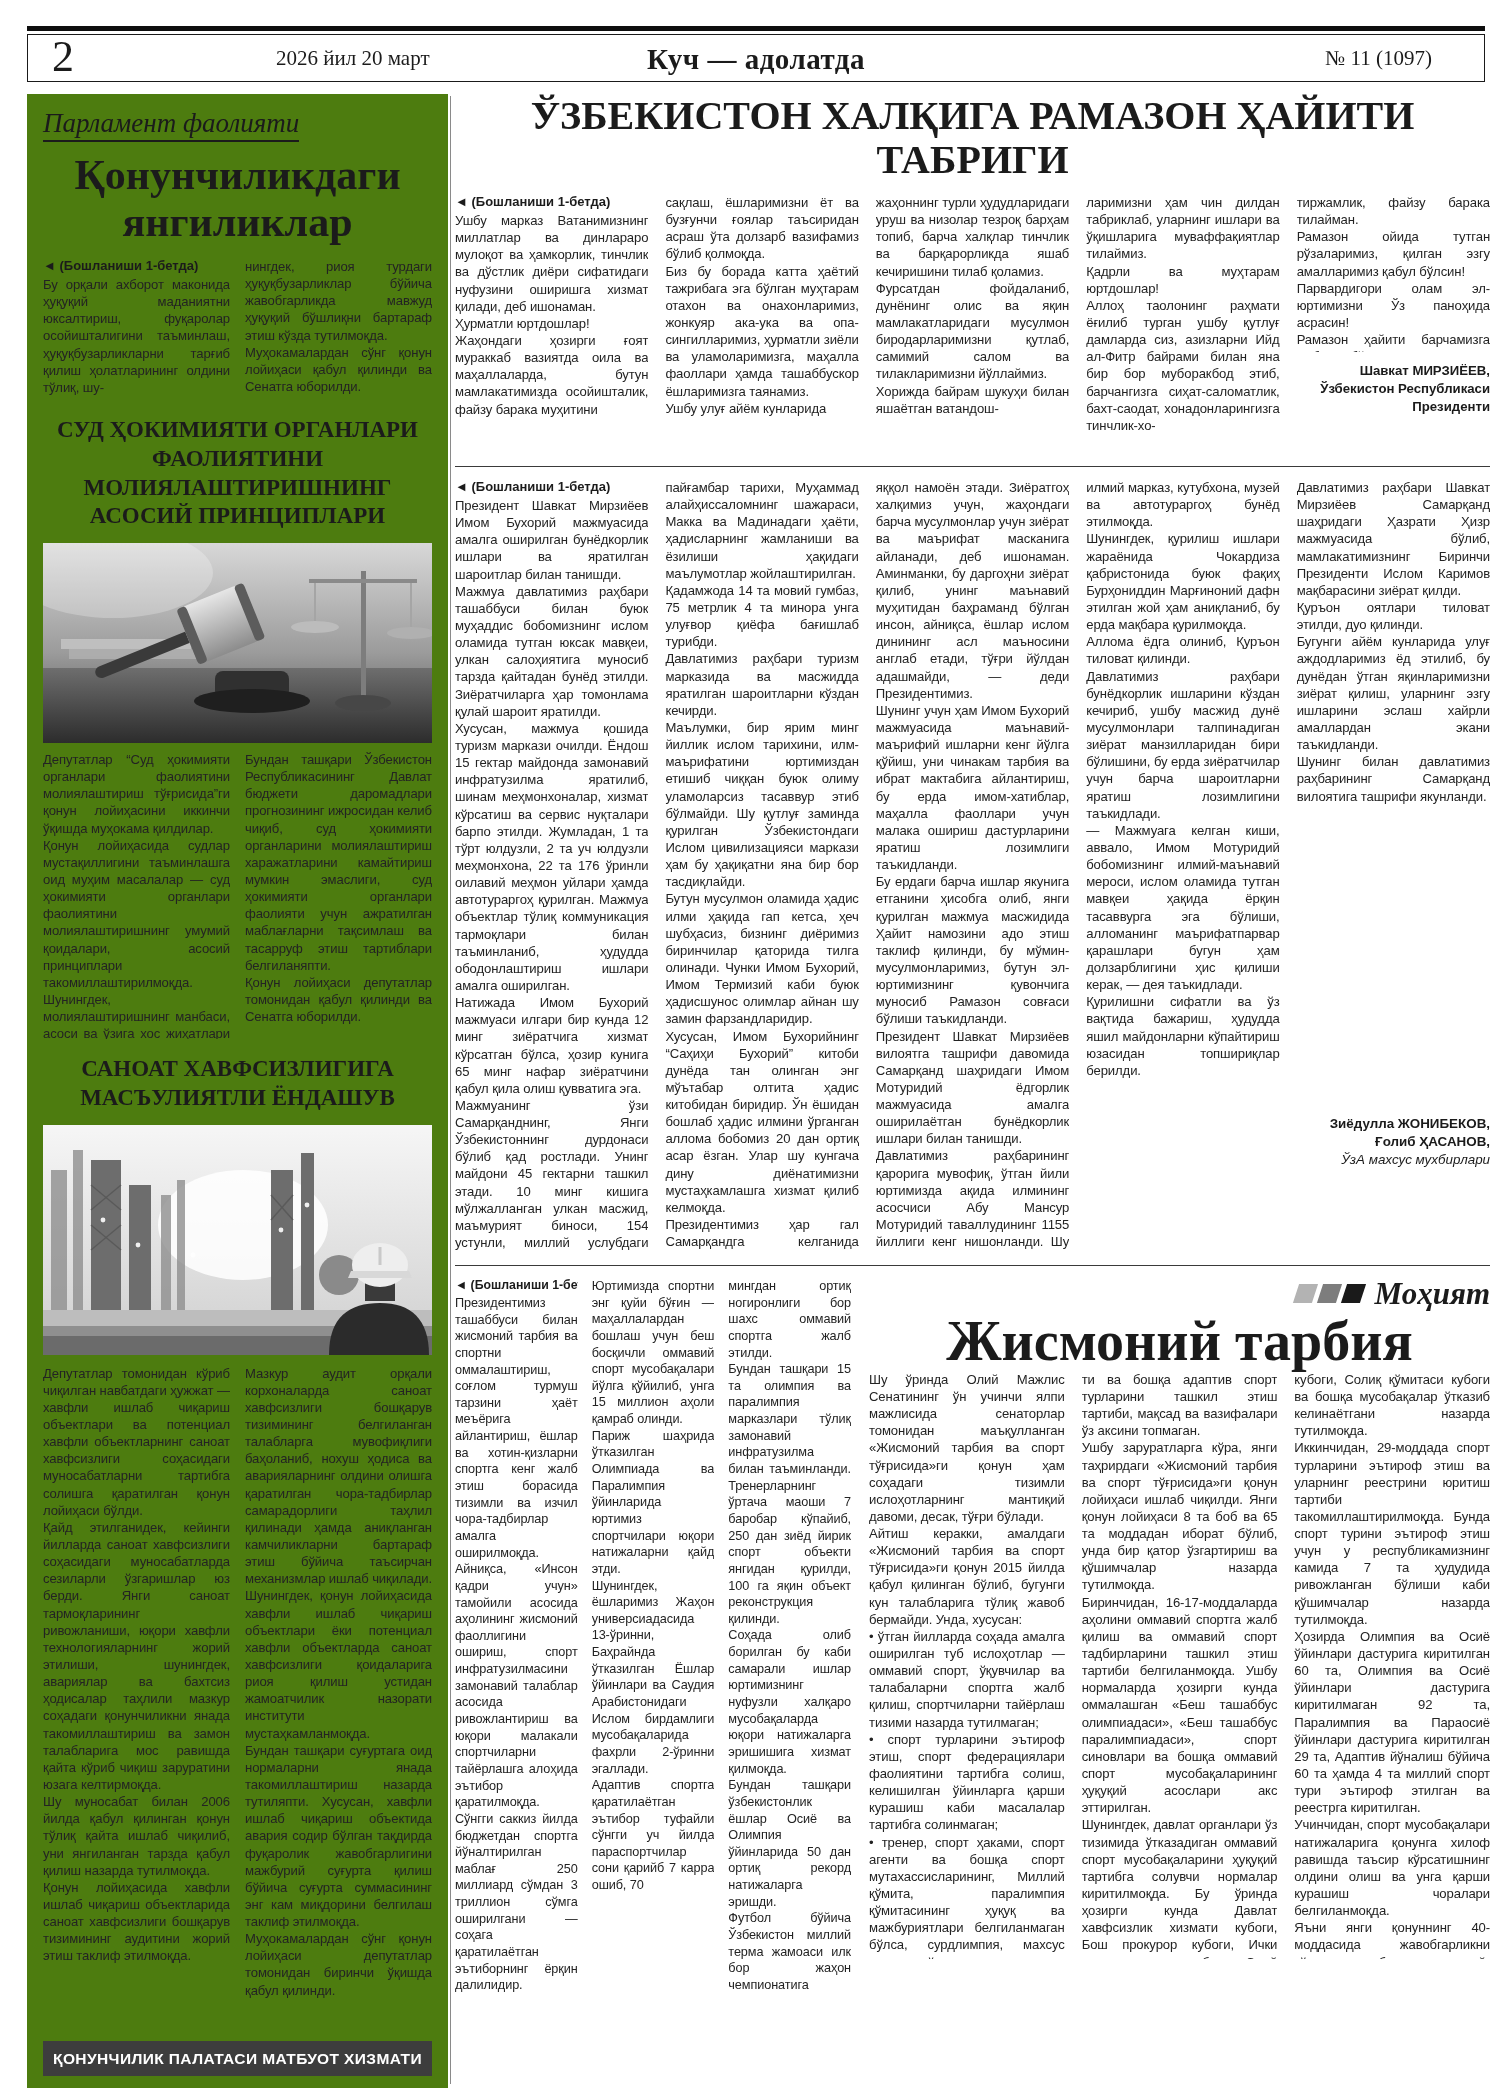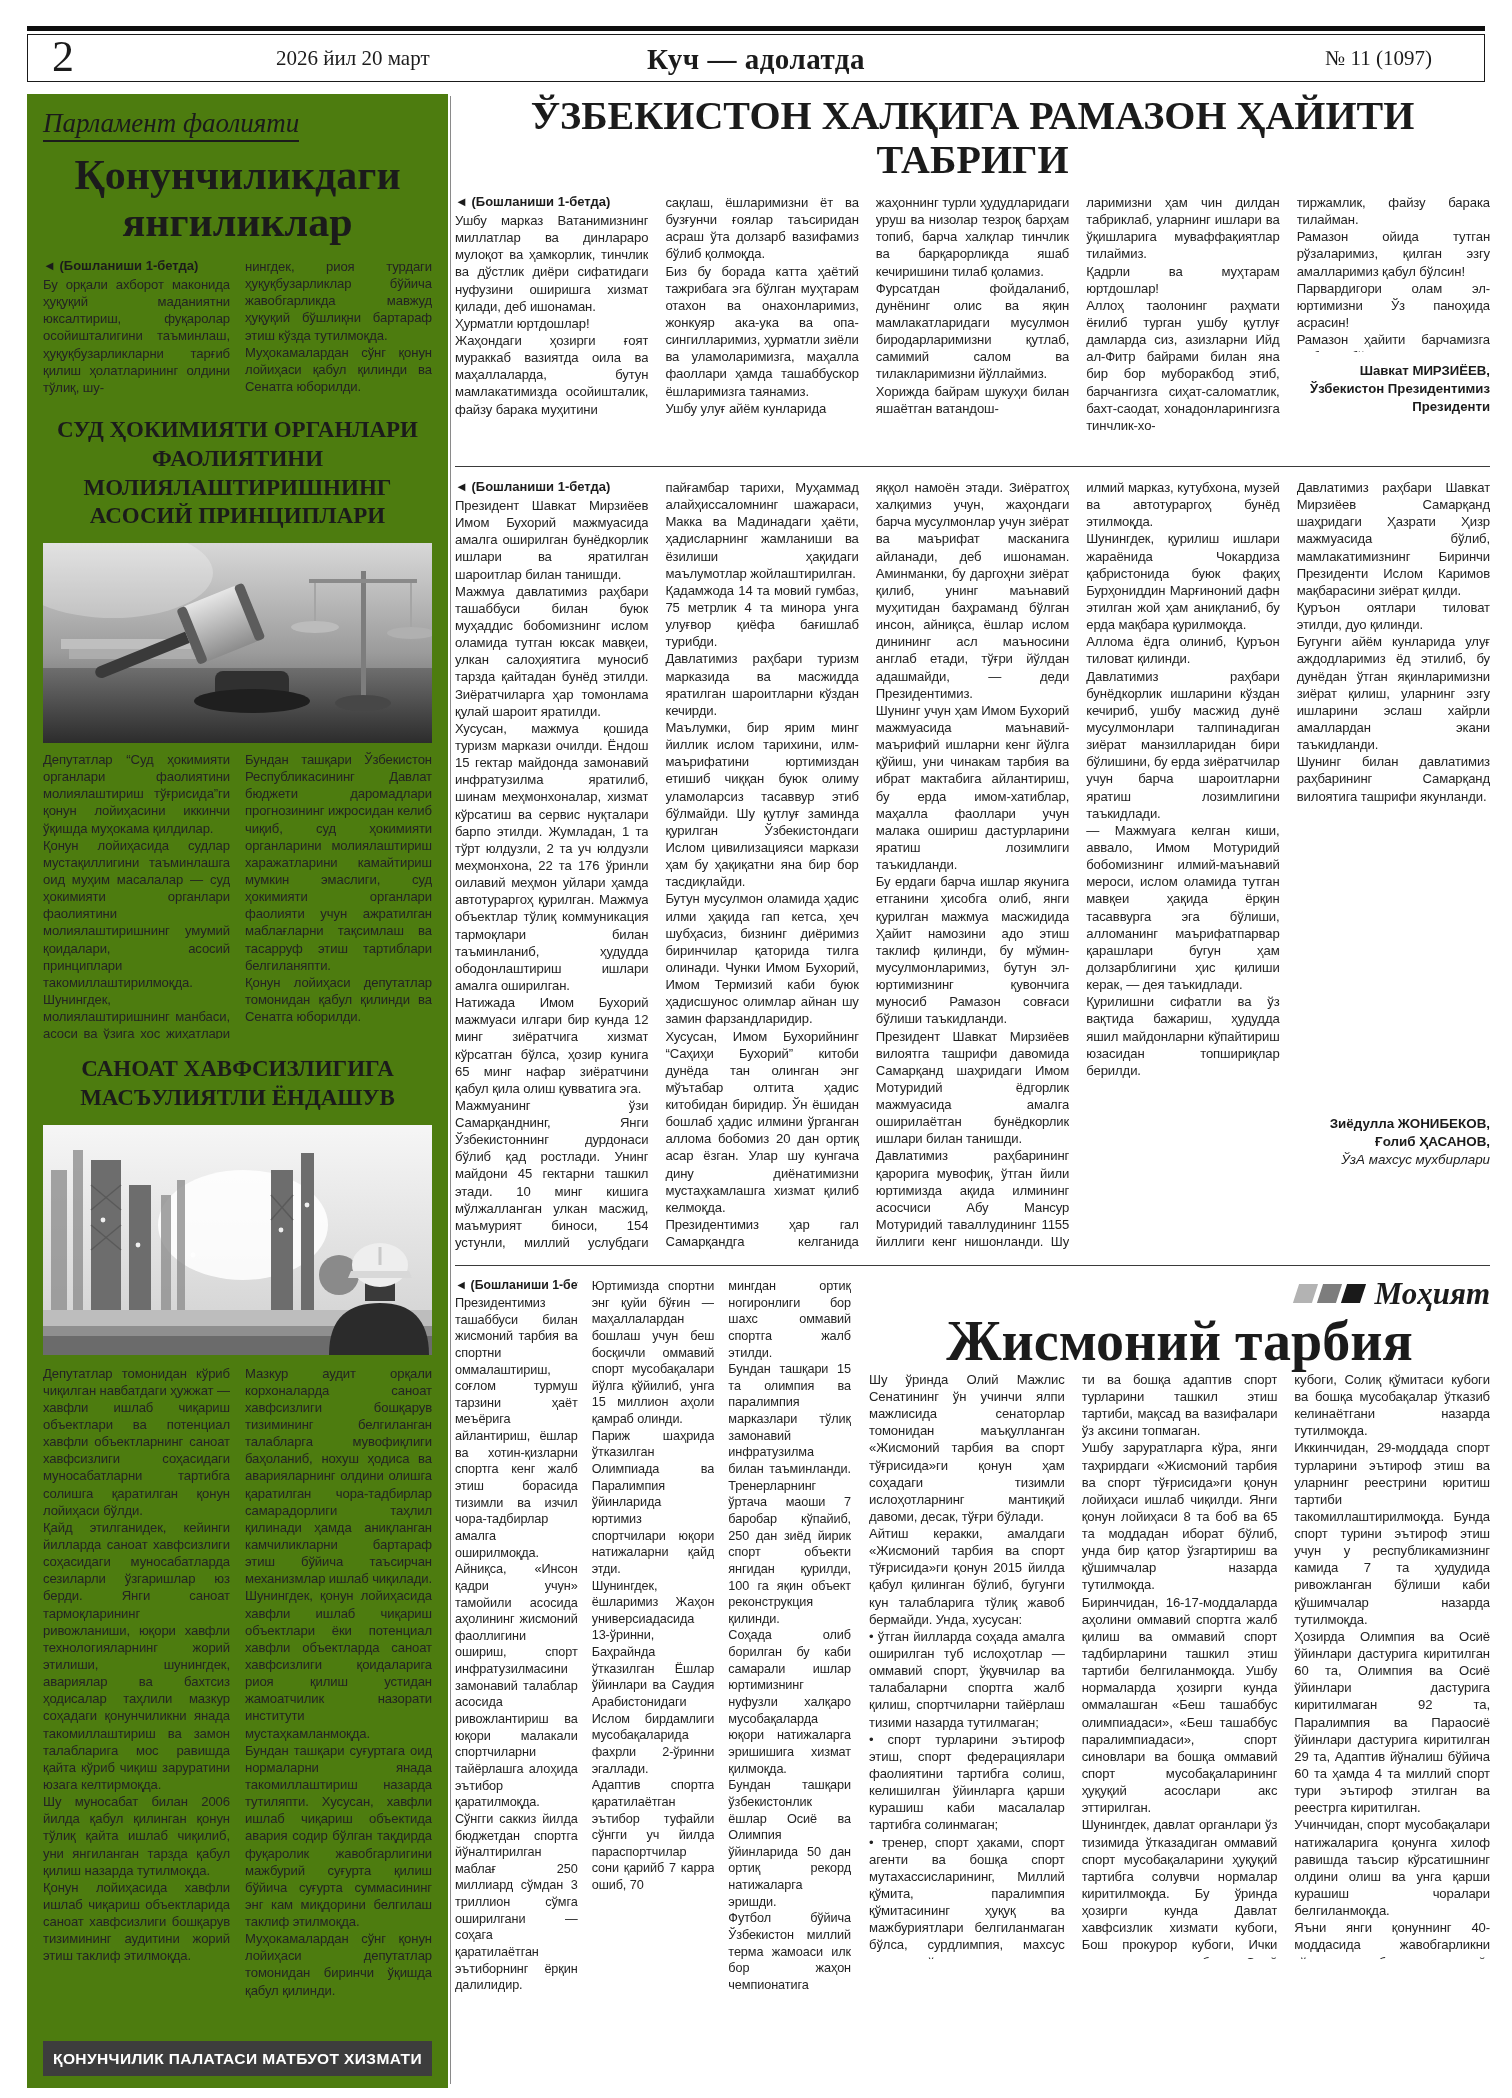--- a/index.html
+++ b/index.html
@@ -245,21 +245,21 @@
 Қадрли ва муҳтарам юртдошлар!
 Аллоҳ таолонинг раҳмати ёғилиб турган ушбу қутлуғ дамларда сиз, азизларни Ийд ал-Фитр байрами билан яна бир бор муборакбод этиб, барчангизга сиҳат-саломатлик, бахт-саодат, хонадонларингизга тинчлик-хо-</div>
         </div>
         <div class="col">
           <div class="body-text" style="height:158px;">тиржамлик, файзу барака тилайман.
 Рамазон ойида тутган рўзаларимиз, қилган эзгу амалларимиз қабул бўлсин!
 Парвардигори олам эл-юртимизни Ўз паноҳида асрасин!
 Рамазон ҳайити барчамизга муборак бўлсин!</div>
           <div class="signature">
             <div>Шавкат МИРЗИЁЕВ,</div>
-            <div>Ўзбекистон Президентимиз Президенти</div>
+            <div>Ўзбекистон Республикаси Президенти</div>
           </div>
         </div>
       </div>
     </div>
 
     <hr class="hrule">
 
     <div>
       <div class="cols imam-cols">
         <div class="col">

